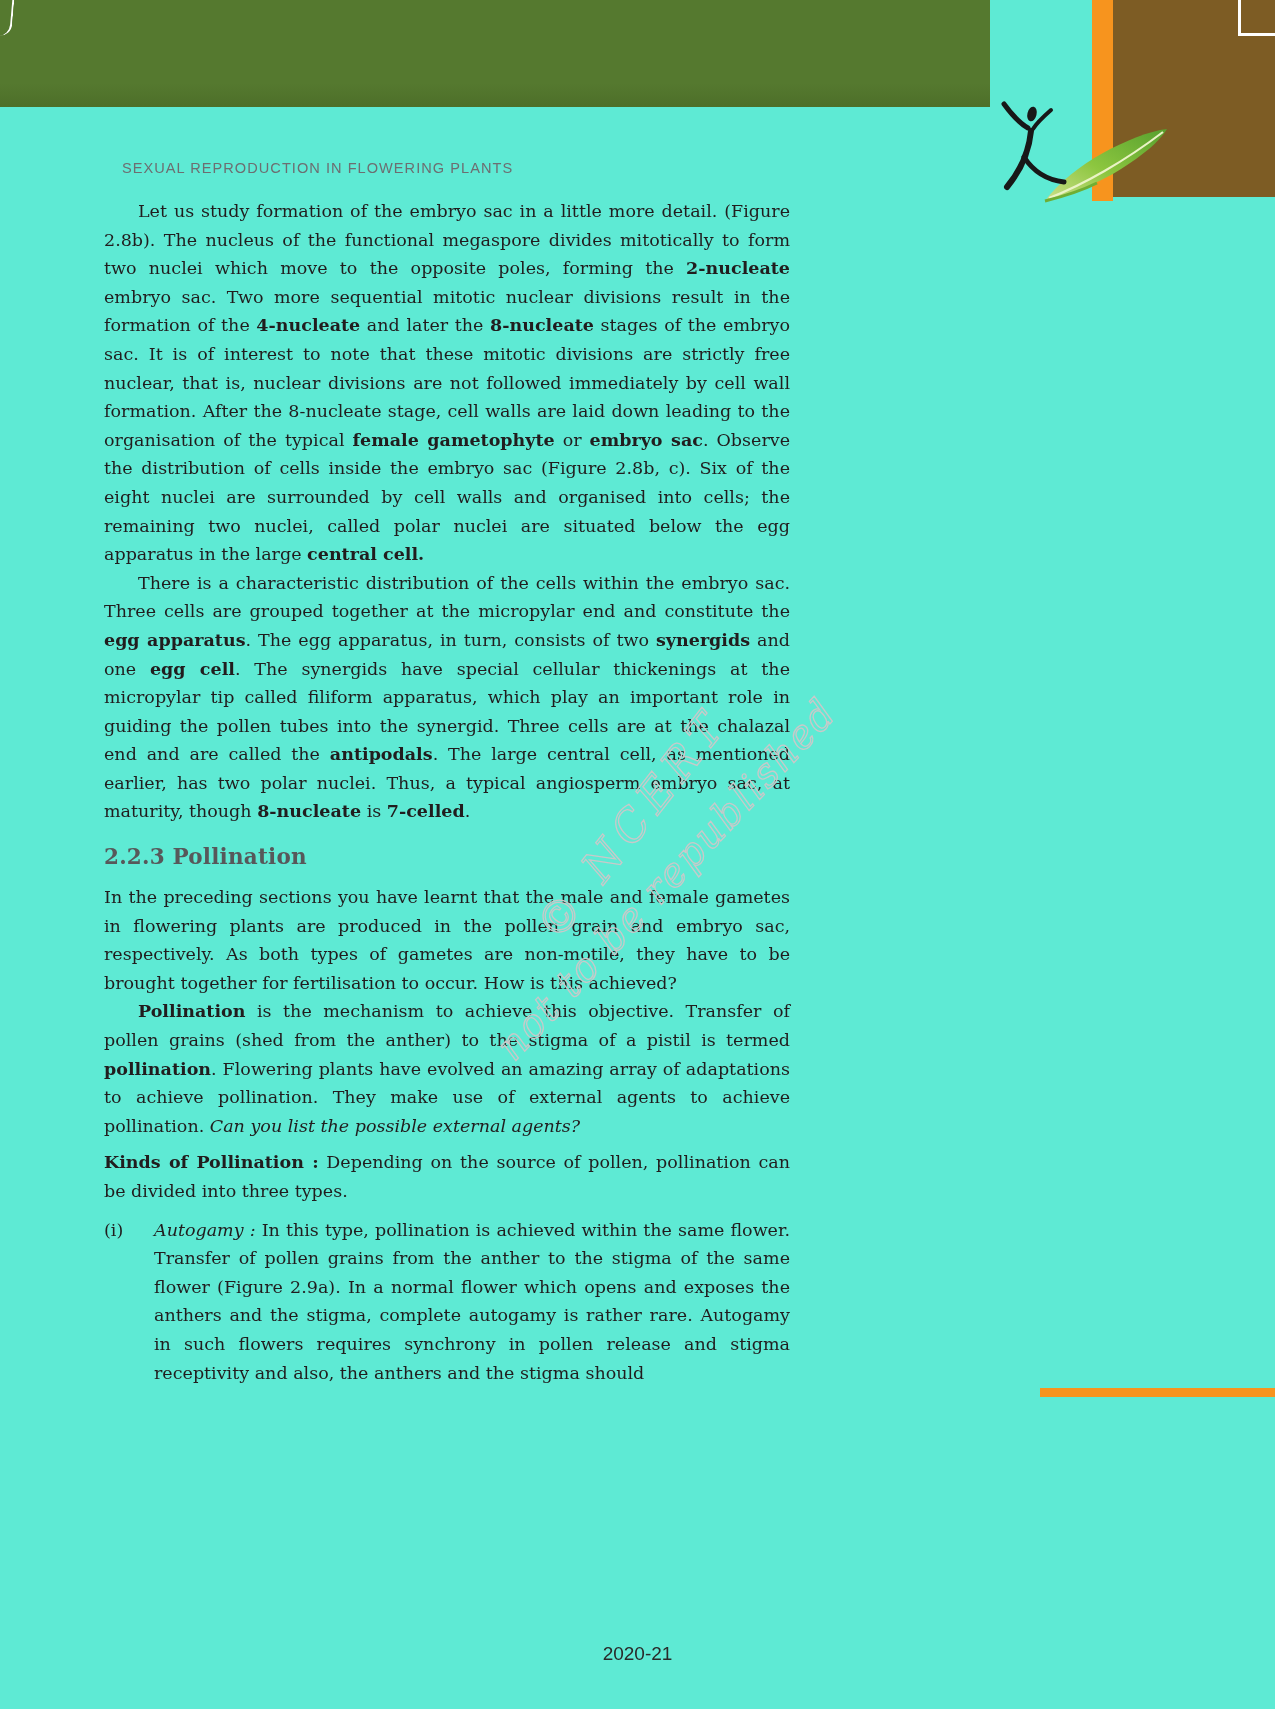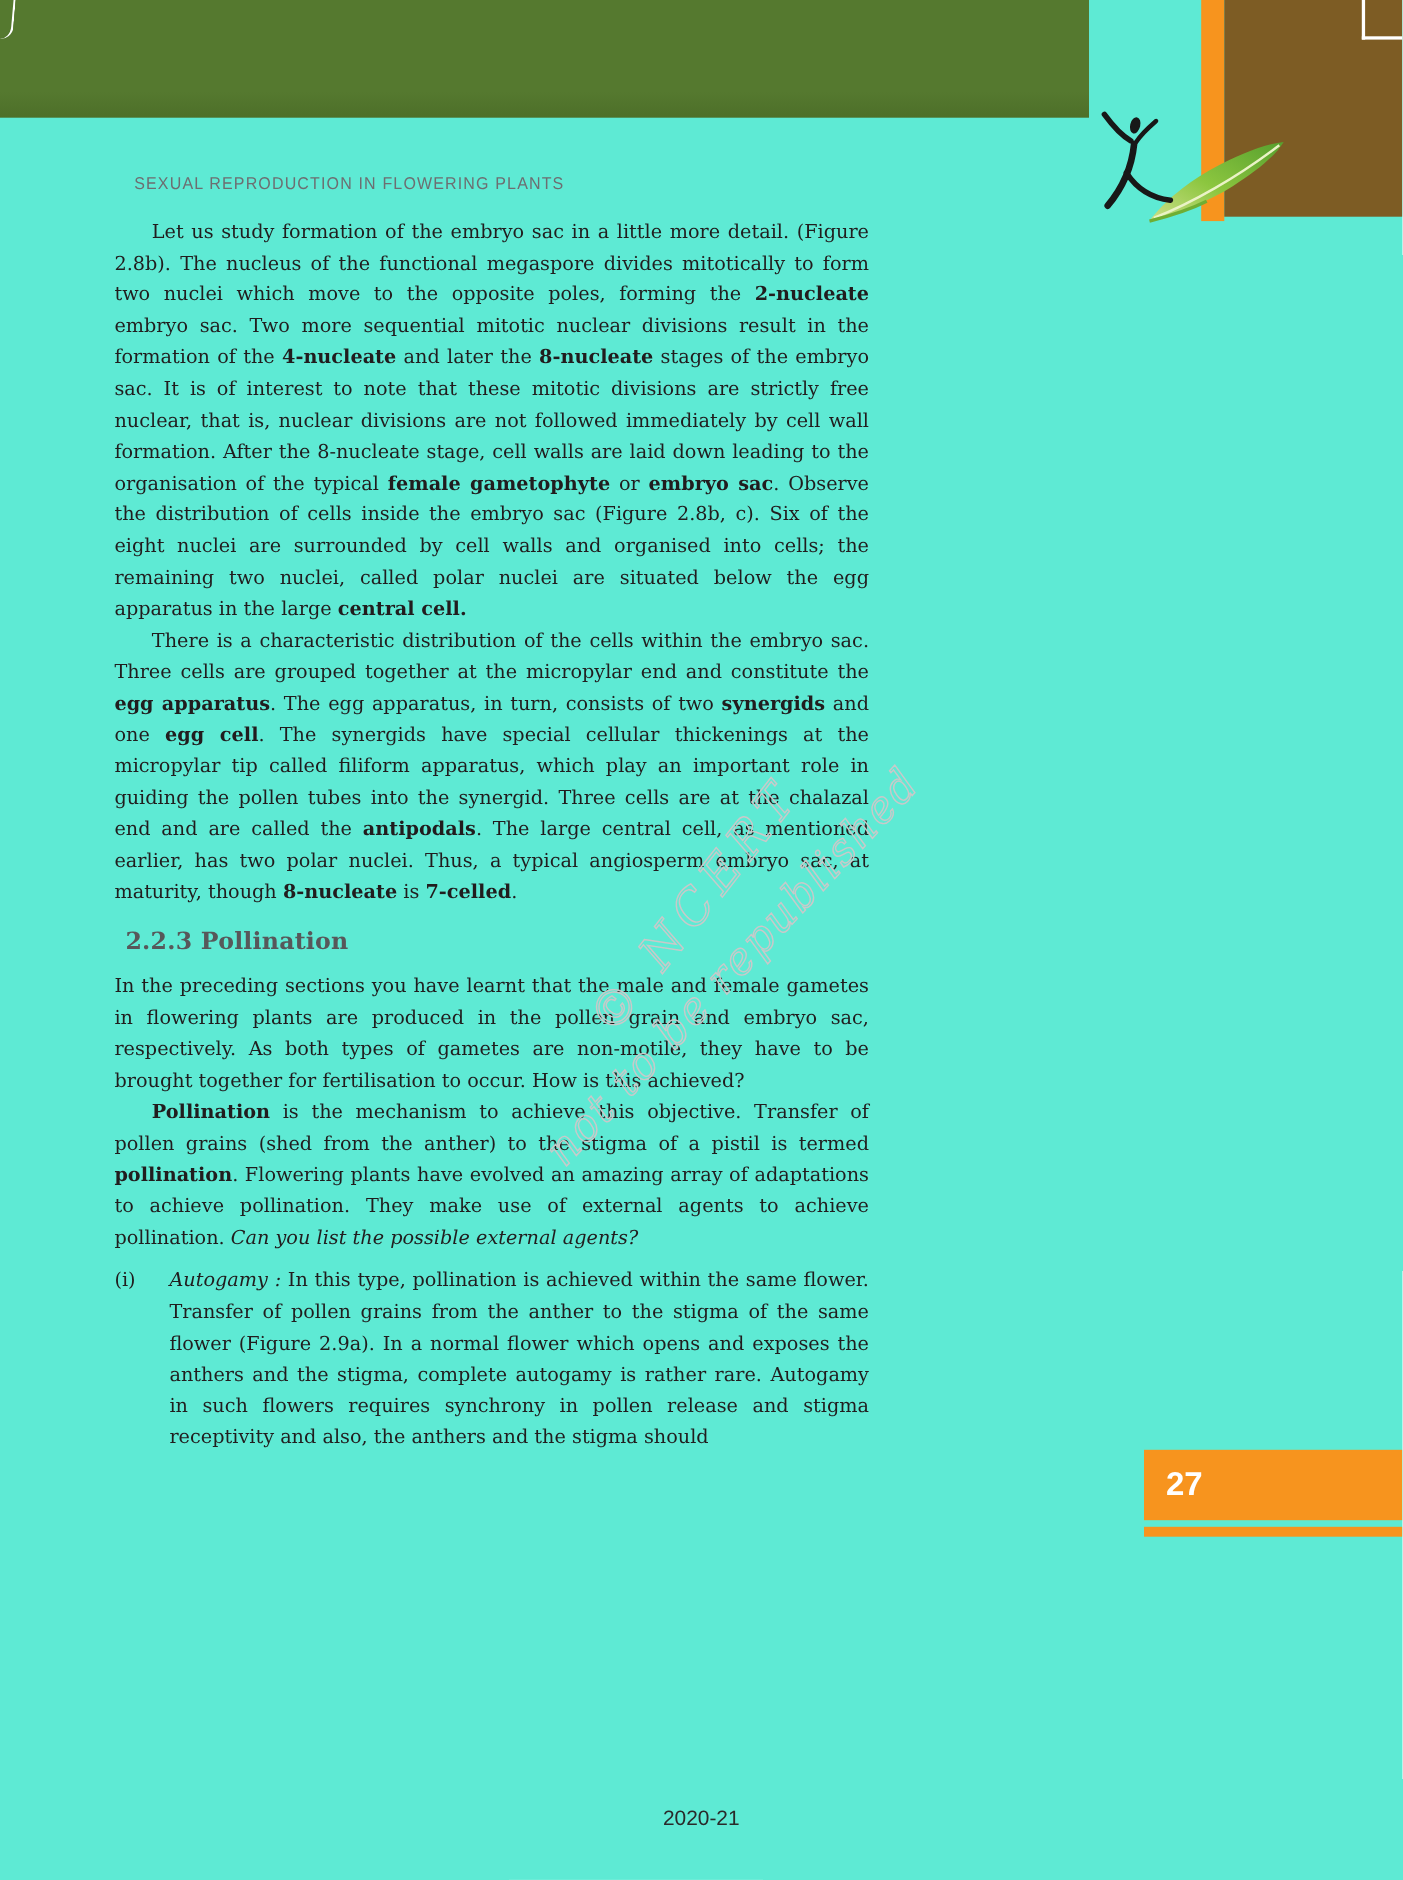--- a/index.html
+++ b/index.html
@@ -24,21 +24,21 @@
     white-space:nowrap;}
   
   .content{position:absolute;left:104px;top:197px;width:686px;
     color:#211d1e;font-size:17.5px;line-height:28.6px;text-align:justify;}
   .para{margin:0;}
   .para.indent{text-indent:34px;}
   .para.spaced{margin-top:8px;}
   .run-b{font-weight:bold;}
   .run-i{font-style:italic;}
   .run-bi{font-weight:normal;font-style:italic;}
-  .section-heading{margin:18px 0 13px 10px;font-size:21.5px;line-height:26px;
+  .section-heading{margin:18px 0 13px 0;font-size:21.5px;line-height:26px;
     color:#57585a;font-weight:bold;letter-spacing:0.2px;text-align:left;}
   .li-row{display:flex;margin-top:10px;}
   .li-marker{flex:0 0 50px;width:50px;text-align:left;}
   .li-body{flex:1;text-align:justify;}
   
   .wm{position:absolute;font-family:"DejaVu Serif",serif;font-style:italic;
     color:transparent;-webkit-text-stroke:1.3px #c9c9c9;white-space:nowrap;z-index:3;}
   .wm1{left:492px;top:798px;font-size:44px;letter-spacing:8px;transform:rotate(-52deg);}
   .wm2{left:428px;top:856px;font-size:40px;letter-spacing:2px;transform:rotate(-47deg);}
   
@@ -86,29 +86,27 @@
   </svg>
 
   <div class="running-header" style="color: rgb(109, 110, 113);">SEXUAL REPRODUCTION IN FLOWERING PLANTS</div>
 
   <div class="content" id="content-col">
       <p class="para indent"><span>Let us study formation of the embryo sac in a little more detail. (Figure 2.8b). The nucleus of the functional megaspore divides mitotically to form two nuclei which move to the opposite poles, forming the </span><span class="run-b">2-nucleate</span><span> embryo sac. Two more sequential mitotic nuclear divisions result in the formation of the </span><span class="run-b">4-nucleate</span><span> and later the </span><span class="run-b">8-nucleate</span><span> stages of the embryo sac. It is of interest to note that these mitotic divisions are strictly free nuclear, that is, nuclear divisions are not followed immediately by cell wall formation. After the 8-nucleate stage, cell walls are laid down leading to the organisation of the typical </span><span class="run-b">female gametophyte</span><span> or </span><span class="run-b">embryo sac</span><span>. Observe the distribution of cells inside the embryo sac (Figure 2.8b, c).  Six of the eight nuclei are surrounded by cell walls and organised into cells; the remaining two nuclei, called polar nuclei are situated below the egg apparatus in the large </span><span class="run-b">central cell.</span></p>
       <p class="para indent"><span>There is a characteristic distribution of the cells within the embryo sac. Three cells are grouped together at the micropylar end and constitute the </span><span class="run-b">egg apparatus</span><span>.  The egg apparatus, in turn, consists of two </span><span class="run-b">synergids</span><span> and one </span><span class="run-b">egg cell</span><span>. The synergids have special cellular thickenings at the micropylar tip called filiform apparatus, which play an important role in guiding the pollen tubes into the synergid. Three cells are at the chalazal end and are called the </span><span class="run-b">antipodals</span><span>. The large central cell, as mentioned earlier, has two polar nuclei. Thus, a typical angiosperm embryo sac, at maturity, though </span><span class="run-b">8-nucleate</span><span> is </span><span class="run-b">7-celled</span><span>.</span></p>
       <h3 class="section-heading">2.2.3 Pollination</h3>
       <p class="para"><span>In the preceding sections you have learnt that the male and female gametes in flowering plants are produced in the pollen grain and embryo sac, respectively. As both types of gametes are non-motile, they have to be brought together for fertilisation to occur. How is this achieved?</span></p>
       <p class="para indent"><span class="run-b">Pollination</span><span> is the mechanism to achieve this objective. Transfer of pollen grains (shed from the anther) to the stigma of a pistil is termed </span><span class="run-b">pollination</span><span>. Flowering plants have evolved an amazing array of adaptations to achieve pollination. They make use of  external agents to achieve pollination. </span><span class="run-i">Can you list the possible external agents?</span></p>
+      <p class="para spaced"><span class="run-b">Kinds of Pollination :</span><span> Depending on the source of pollen, pollination can be divided into three types.</span></p>
       <div class="li-row">
         <span class="li-marker">(i)</span>
         <div class="li-body"><span class="run-bi">Autogamy :</span><span> In this type, pollination is achieved within the same flower. Transfer of pollen grains from the anther to the stigma of the same flower (Figure 2.9a). In a normal flower which opens and exposes the anthers and the stigma, complete autogamy is rather rare. Autogamy in such flowers requires synchrony in pollen release and stigma receptivity and also, the anthers and the stigma should</span></div>
       </div>
     </div>
 
   <div class="wm wm1">© NCERT</div>
   <div class="wm wm2">not to be republished</div>
 
-  <div class="page-badge" style="background: rgb(247, 148, 30);">
-    <span>27</span>
-  </div>
   <div class="page-badge-strip" style="background: rgb(247, 148, 30);"></div>
 
   <div class="footer-year">2020-21</div>
 
 </div>
 
 </body></html>

